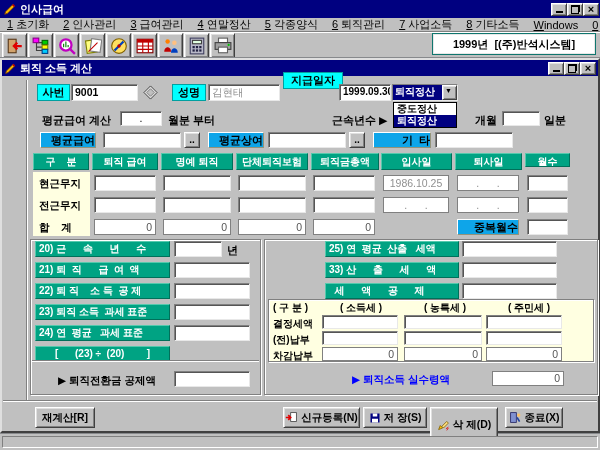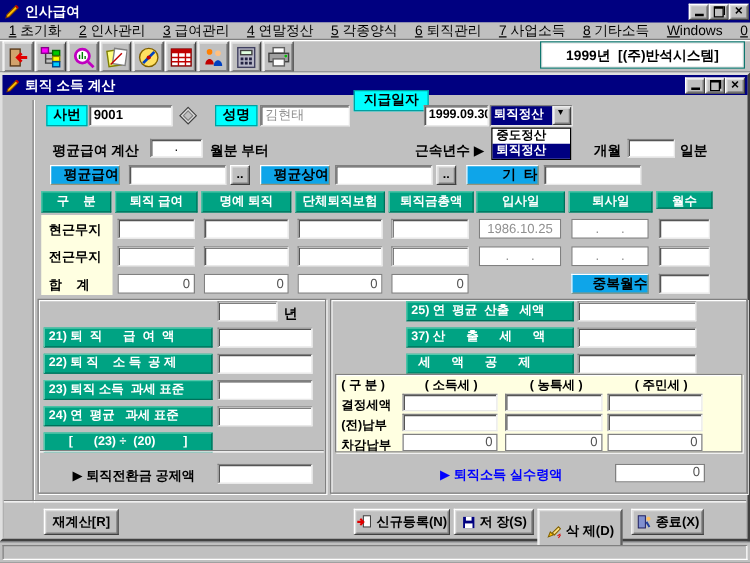--- a/index.html
+++ b/index.html
@@ -295,39 +295,40 @@
     <div class="ab field" style="left:525px;top:137px;width:41px;height:16px"></div>
 
     <div class="ab flat num" style="left:92px;top:159px;width:62px;height:16px;line-height:14px">0</div>
     <div class="ab flat num" style="left:161px;top:159px;width:68px;height:16px;line-height:14px">0</div>
     <div class="ab flat num" style="left:236px;top:159px;width:68px;height:16px;line-height:14px">0</div>
     <div class="ab flat num" style="left:311px;top:159px;width:62px;height:16px;line-height:14px">0</div>
     <div class="ab chip-y" style="left:455px;top:159px;width:62px;height:16px;line-height:14px">중복월수</div>
     <div class="ab field" style="left:525px;top:159px;width:41px;height:16px"></div>
 
     <div class="ab ebox" style="left:28px;top:179px;width:231px;height:156px"></div>
+    <div class="ab teal" style="left:33px;top:181px;width:135px;height:16px;line-height:14px">20) 근      속      년      수</div>
     <div class="ab field" style="left:172px;top:181px;width:48px;height:16px"></div>
     <div class="ab lbl" style="left:225px;top:183px">년</div>
     <div class="ab teal" style="left:33px;top:202px;width:135px;height:16px;line-height:14px">21) 퇴  직      급  여  액</div>
     <div class="ab field" style="left:172px;top:202px;width:76px;height:16px"></div>
     <div class="ab teal" style="left:33px;top:223px;width:135px;height:16px;line-height:14px">22) 퇴 직    소 득  공 제</div>
     <div class="ab field" style="left:172px;top:223px;width:76px;height:16px"></div>
     <div class="ab teal" style="left:33px;top:244px;width:135px;height:16px;line-height:14px">23) 퇴직 소득  과세 표준</div>
     <div class="ab field" style="left:172px;top:244px;width:76px;height:16px"></div>
     <div class="ab teal" style="left:33px;top:265px;width:135px;height:16px;line-height:14px">24) 연  평균   과세 표준</div>
     <div class="ab field" style="left:172px;top:265px;width:76px;height:16px"></div>
     <div class="ab teal" style="left:33px;top:286px;width:135px;height:16px;line-height:14px;text-align:center;padding-left:0">[      (23) ÷  (20)        ]</div>
     <div class="ab gr-h" style="left:30px;top:300px;width:227px"></div>
     <div class="ab lbl" style="left:56px;top:314px;font-size:10.5px">▶ 퇴직전환금 공제액</div>
     <div class="ab field" style="left:172px;top:311px;width:76px;height:16px"></div>
 
     <div class="ab ebox" style="left:262px;top:179px;width:334px;height:156px"></div>
     <div class="ab teal" style="left:323px;top:181px;width:134px;height:16px;line-height:14px">25) 연  평균  산출   세액</div>
     <div class="ab field" style="left:460px;top:181px;width:95px;height:16px"></div>
-    <div class="ab teal" style="left:323px;top:202px;width:134px;height:16px;line-height:14px">37) 산      출      세      액</div>
+    <div class="ab teal" style="left:323px;top:202px;width:134px;height:16px;line-height:14px">33) 산      출      세      액</div>
     <div class="ab field" style="left:460px;top:202px;width:95px;height:16px"></div>
     <div class="ab teal" style="left:323px;top:223px;width:134px;height:16px;line-height:14px">  세      액      공      제</div>
     <div class="ab field" style="left:460px;top:223px;width:95px;height:16px"></div>
 
     <div class="ab ebox" style="left:266px;top:239px;width:326px;height:63px;background:#ffffe1"></div>
     <div class="ab lbl" style="left:271px;top:241px;font-size:10px">( 구 분 )</div>
     <div class="ab lbl" style="left:322px;top:241px;width:74px;text-align:center;font-size:10px">( 소득세 )</div>
     <div class="ab lbl" style="left:406px;top:241px;width:74px;text-align:center;font-size:10px">( 농특세 )</div>
     <div class="ab lbl" style="left:490px;top:241px;width:74px;text-align:center;font-size:10px">( 주민세 )</div>
     <div class="ab lbl" style="left:271px;top:257px;font-size:10px">결정세액</div>

